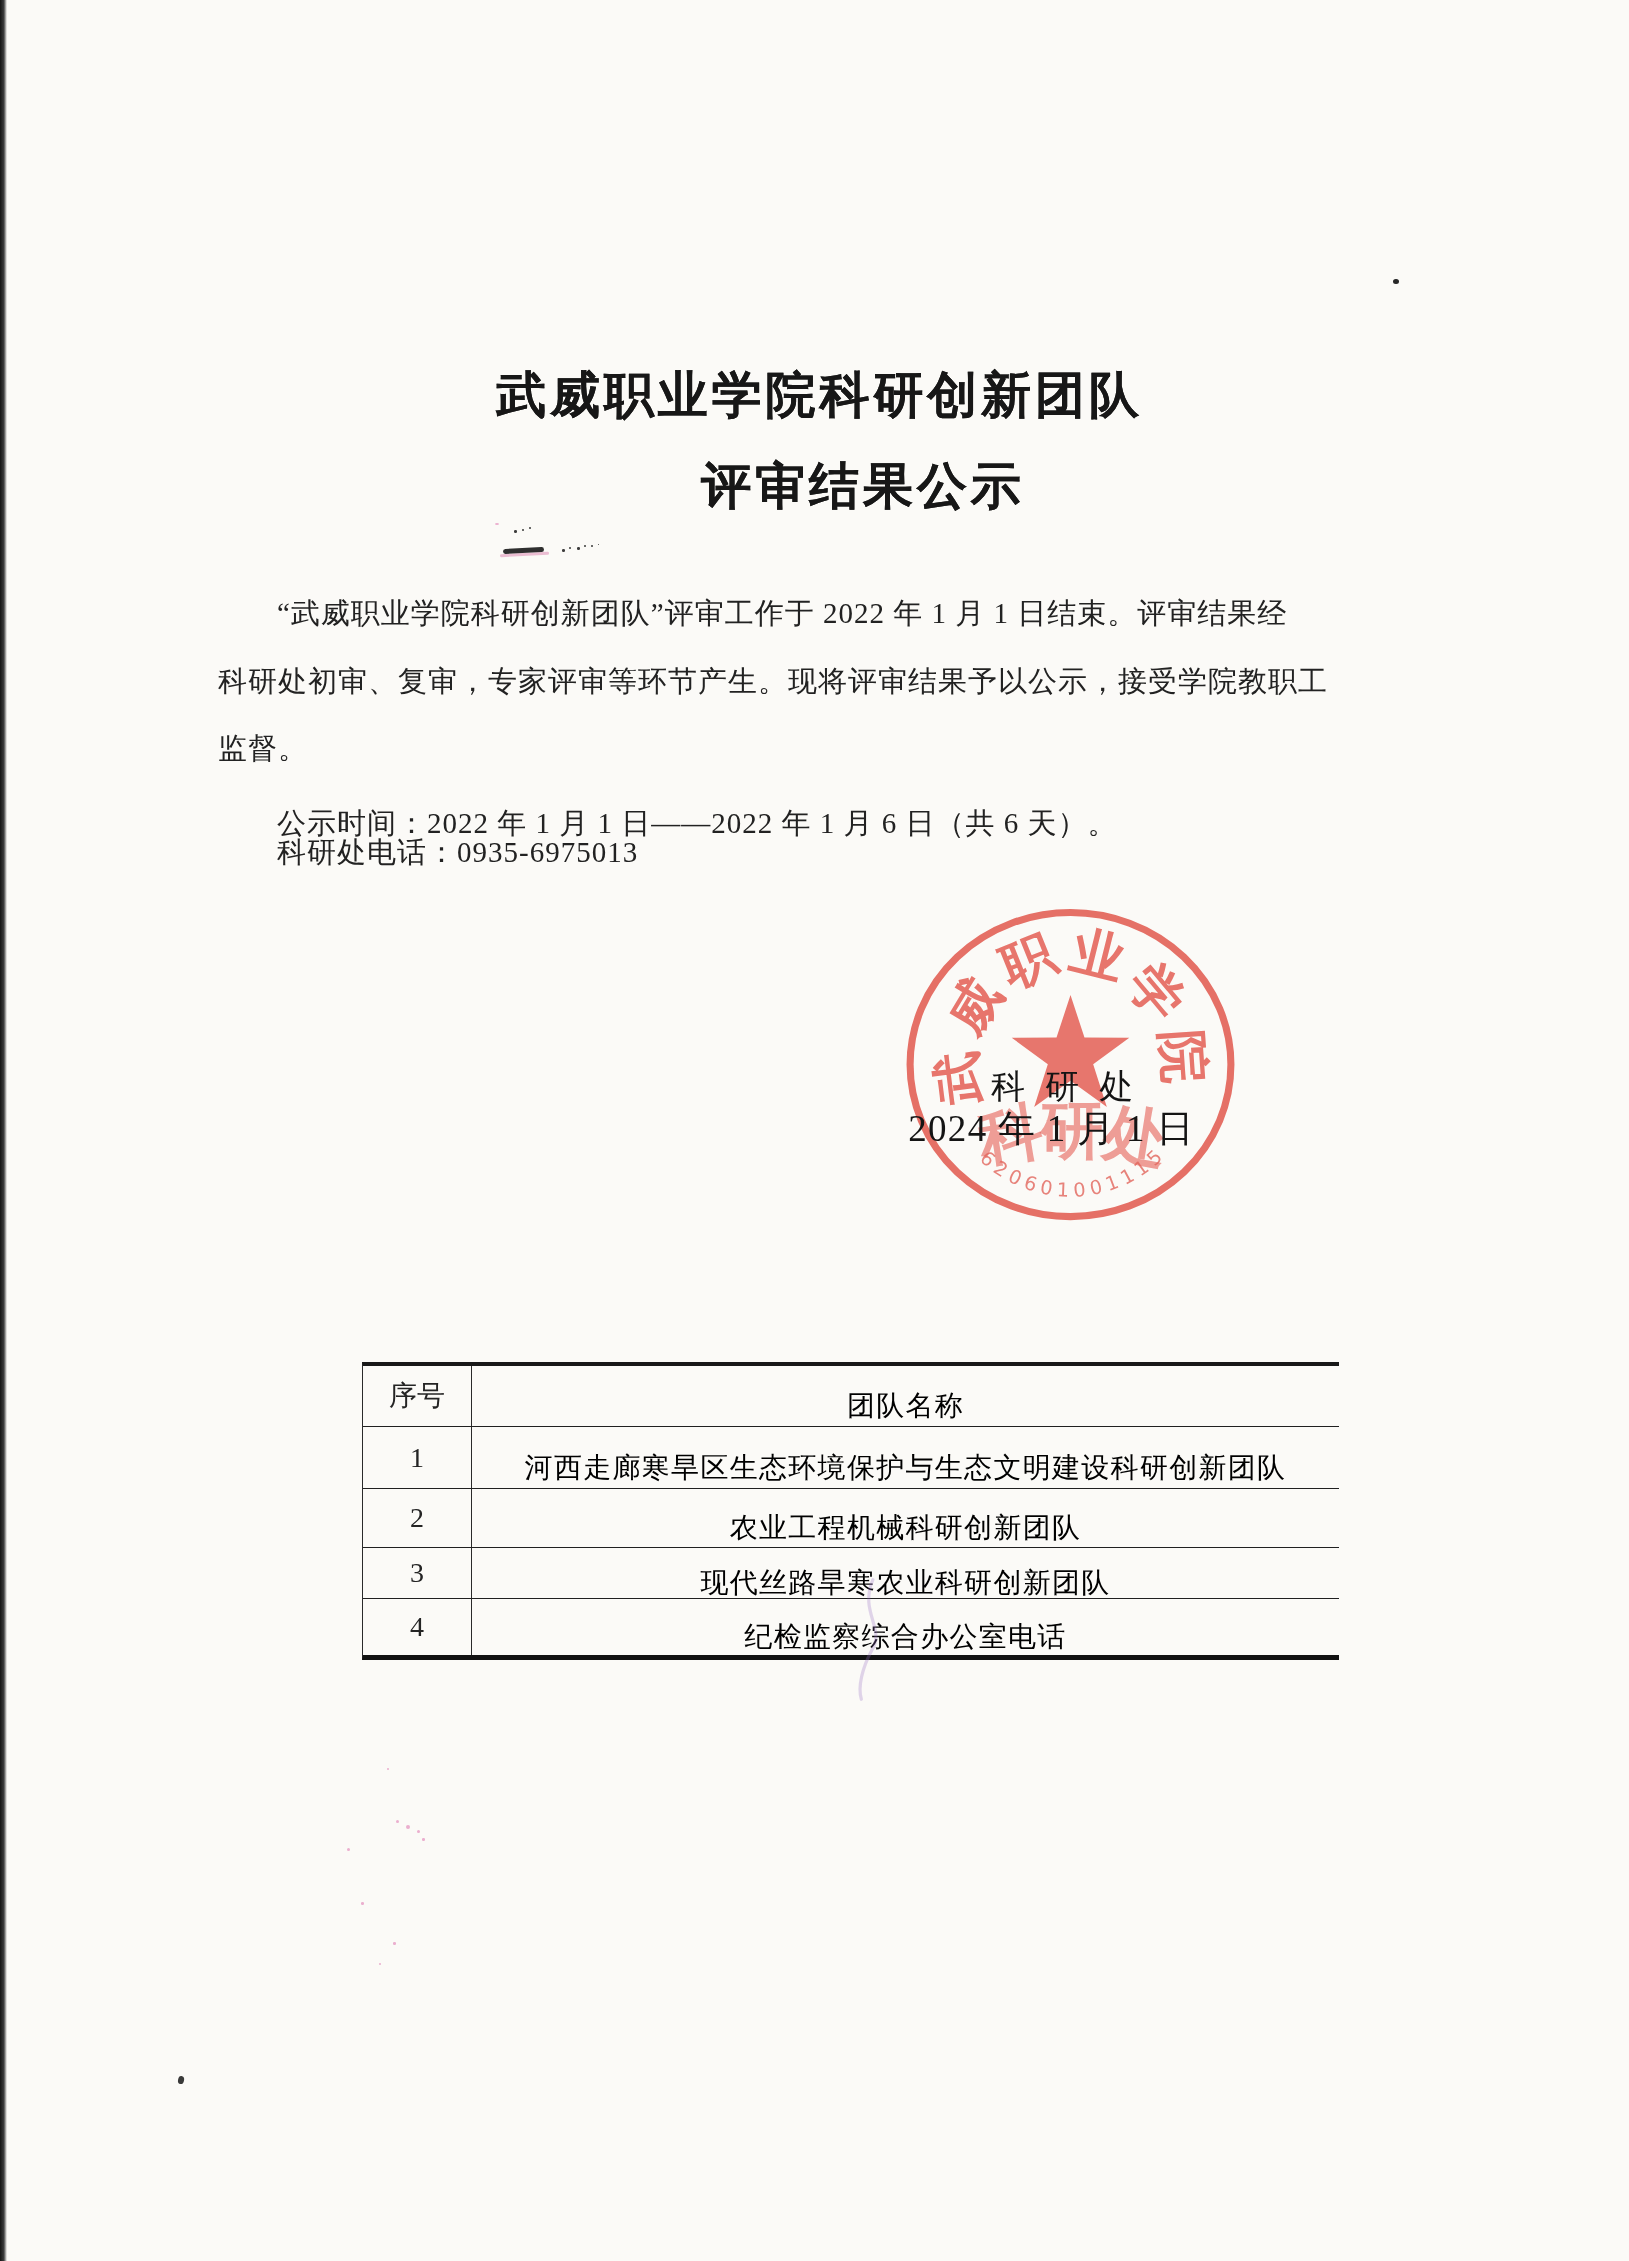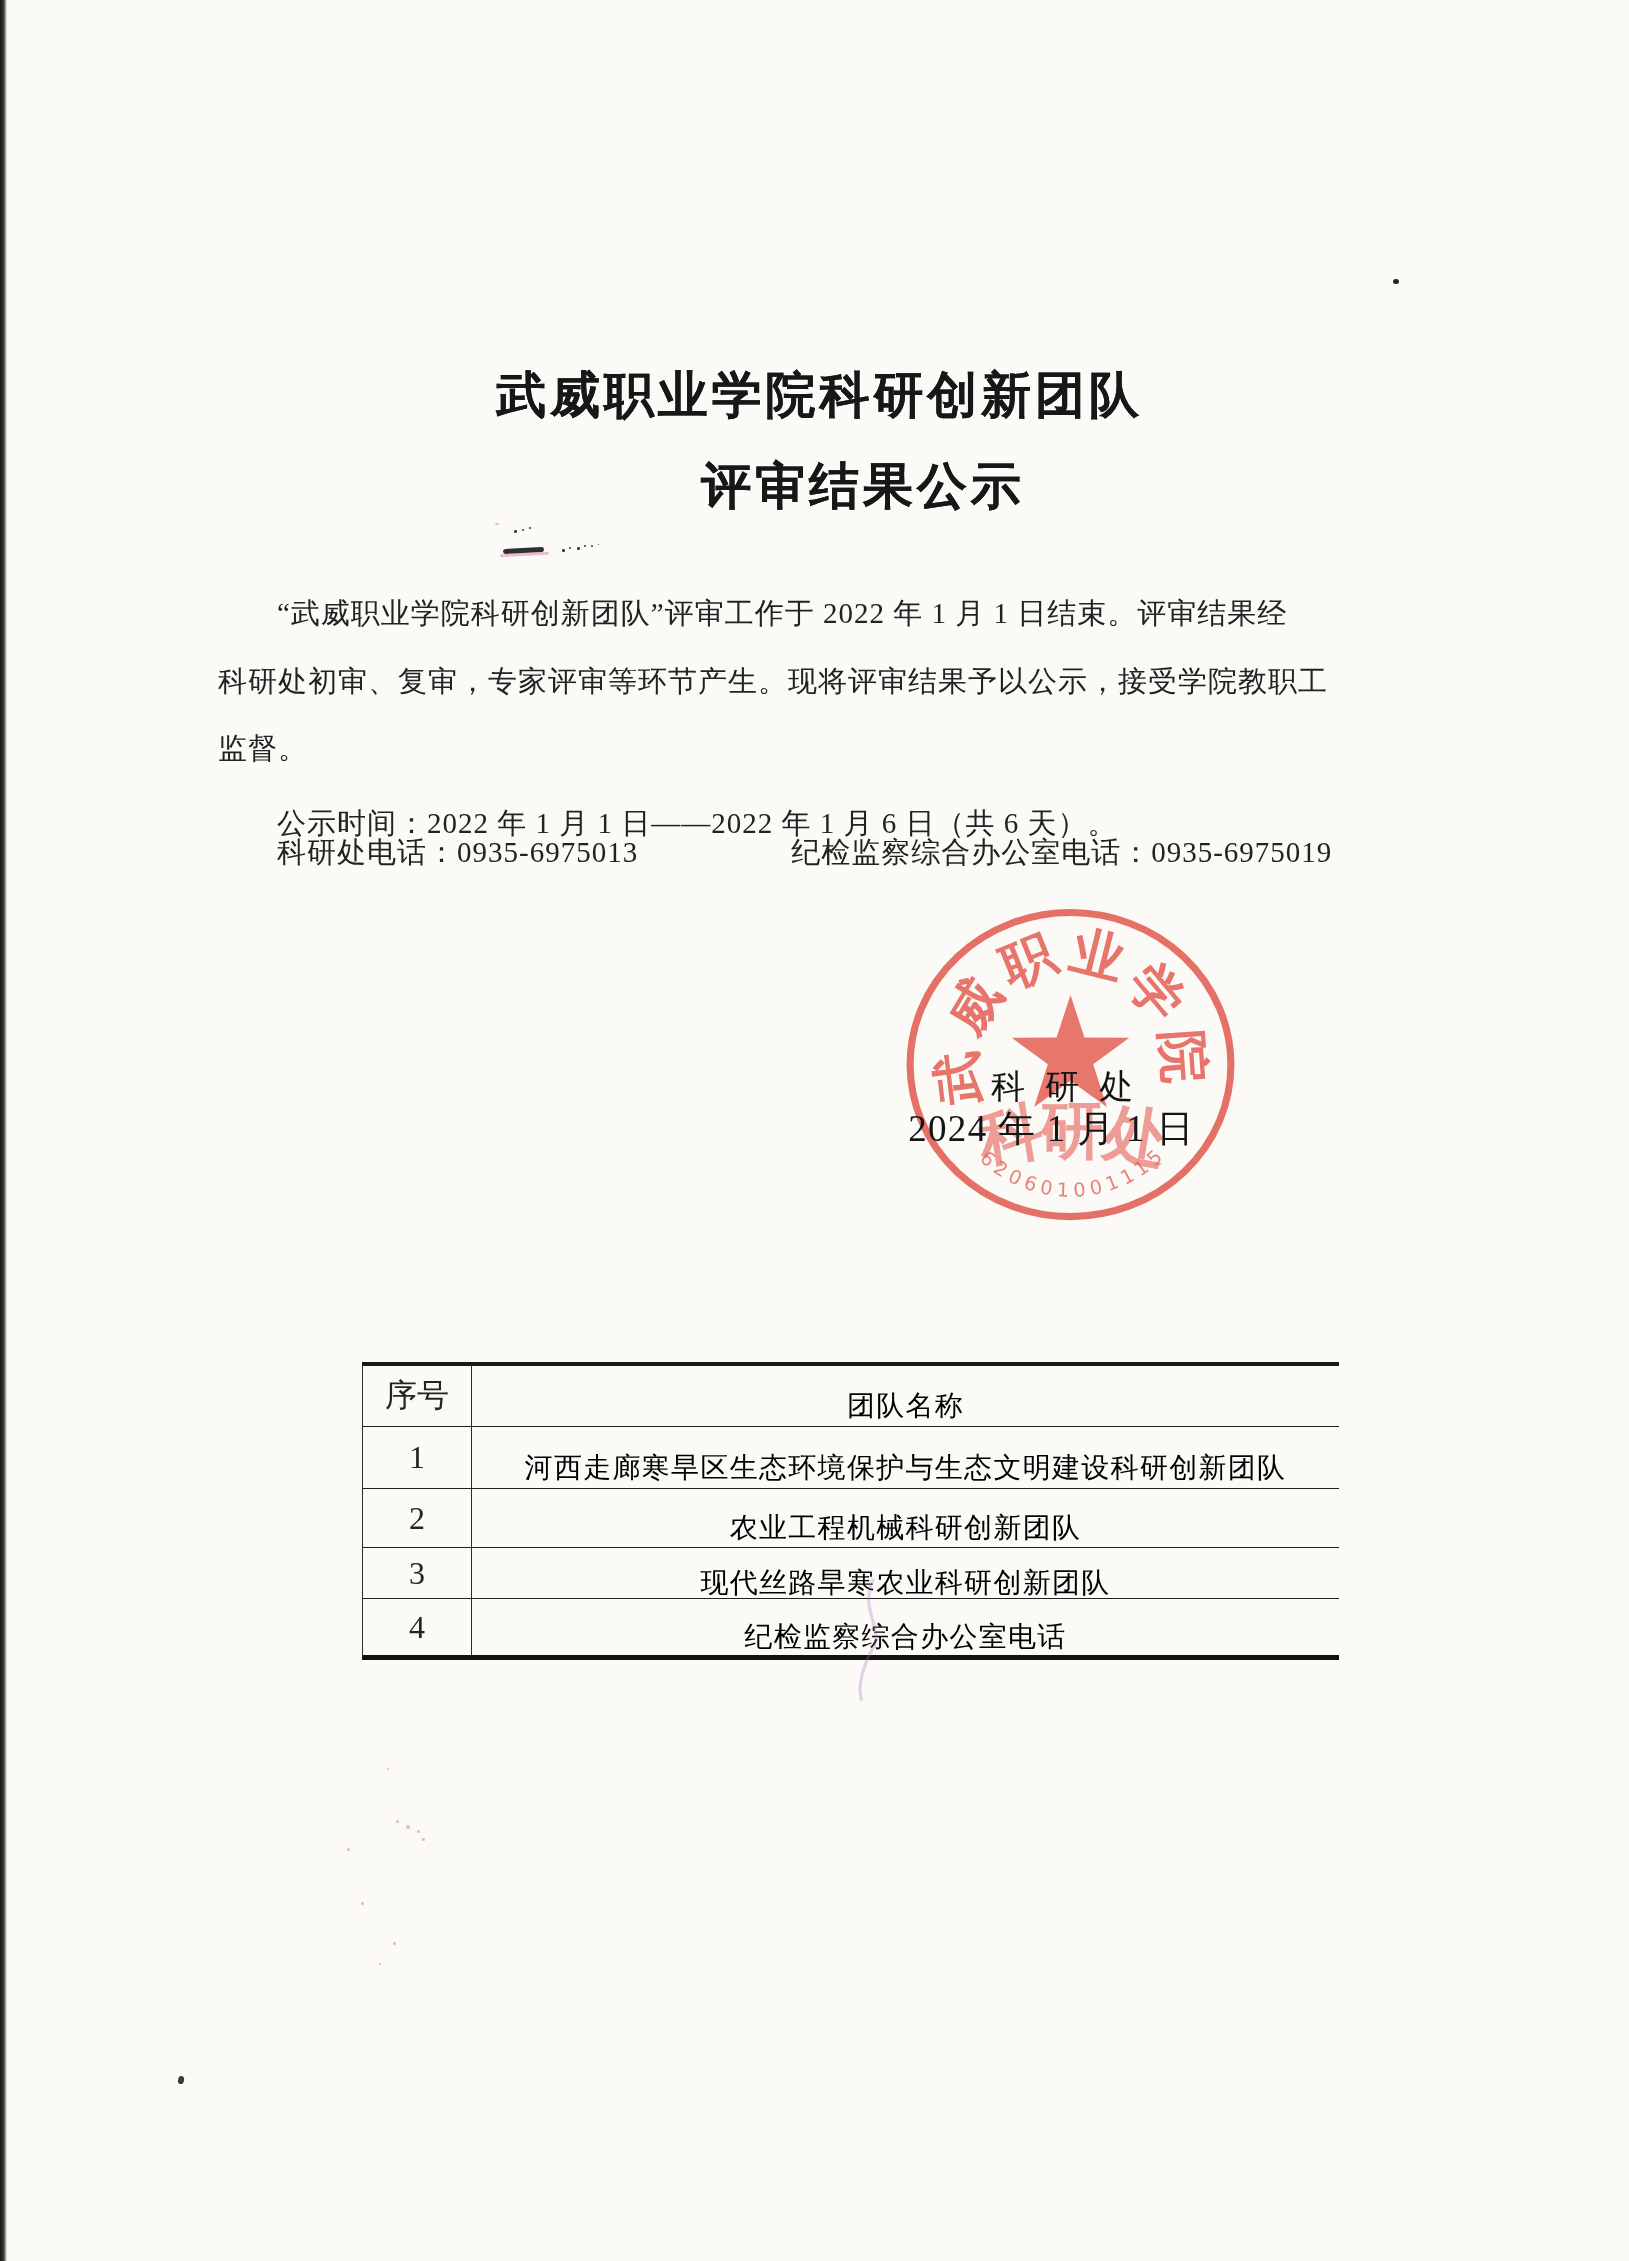--- a/index.html
+++ b/index.html
@@ -47,21 +47,21 @@
   }
   .trow { display:flex; border-bottom:1.9px solid #202020; align-items:stretch; }
   .trow:last-child { border-bottom:none; }
   .trow.hdr  { height:61px; }
   .trow.r0 { height:62px; }
   .trow.r1 { height:59px; }
   .trow.r2 { height:51px; }
   .trow.r3 { height:56px; }
   .tcell-no {
     width:109px; border-right:1.9px solid #2a2a2a; display:flex;
-    align-items:center; justify-content:center; font-size:32px; color:#242424;
+    align-items:center; justify-content:center; font-size:28px; color:#242424;
   }
   .tcell-name {
     flex:1; display:flex; align-items:center; justify-content:center;
     font-size:28px; letter-spacing:1.3px; color:#000000; white-space:nowrap;margin-top:20px;
   }
   
   .speck { position:absolute; background:#3c3c3c; border-radius:50%; }
   .speck.pink { background:rgba(214,84,158,0.45); }
   .smudge-dash {
     position:absolute; left:503px; top:548px; width:41px; height:4.5px;
@@ -99,21 +99,20 @@
   <i class="speck" style="left:598px;top:544px;width:1.3px;height:1.3px;"></i>
 
   <p class="bodyline" style="left:277px;top:594px;">“武威职业学院科研创新团队”评审工作于 2022 年 1 月 1 日结束。评审结果经</p>
   <p class="bodyline" style="left:218px;top:662px;">科研处初审、复审，专家评审等环节产生。现将评审结果予以公示，接受学院教职工</p>
   <p class="bodyline" style="left:218px;top:729px;">监督。</p>
   <p class="bodyline" style="left:277px;top:797px;margin-top:7px;">公示时间：2022 年 1 月 1 日——2022 年 1 月 6 日（共 6 天）。</p>
 
   <div class="contacts">
     <span class="bodyline" style="position:static;">科研处电话：0935-6975013</span>
     <span class="gap"></span>
-    <span class="bodyline" style="position:static;">纪检监察综合办公室电话：0935-6975019</span>
   </div>
 
   <div class="seal-wrap">
     <svg width="335" height="317" viewBox="0 0 520 492">
       <defs>
         <path id="serialArc" d="M 115 388 A 205 205 0 0 0 405 388" fill="none"></path>
       </defs>
       <ellipse cx="260" cy="243" rx="249" ry="236" fill="none" stroke="#dd3b2f" stroke-width="11" stroke-opacity="0.78"></ellipse>
       <polygon points="260,135 281.7,201.1 351.3,201.3 295.2,242.4 316.4,308.7 260,268 203.6,308.7 224.8,242.4 168.7,201.3 238.3,201.1" fill="#df4438" fill-opacity="0.78"></polygon>
       <g fill="#e0473c" fill-opacity="0.8" font-size="82" font-weight="bold" text-anchor="middle" font-family="'Liberation Serif','DejaVu Serif',serif">

